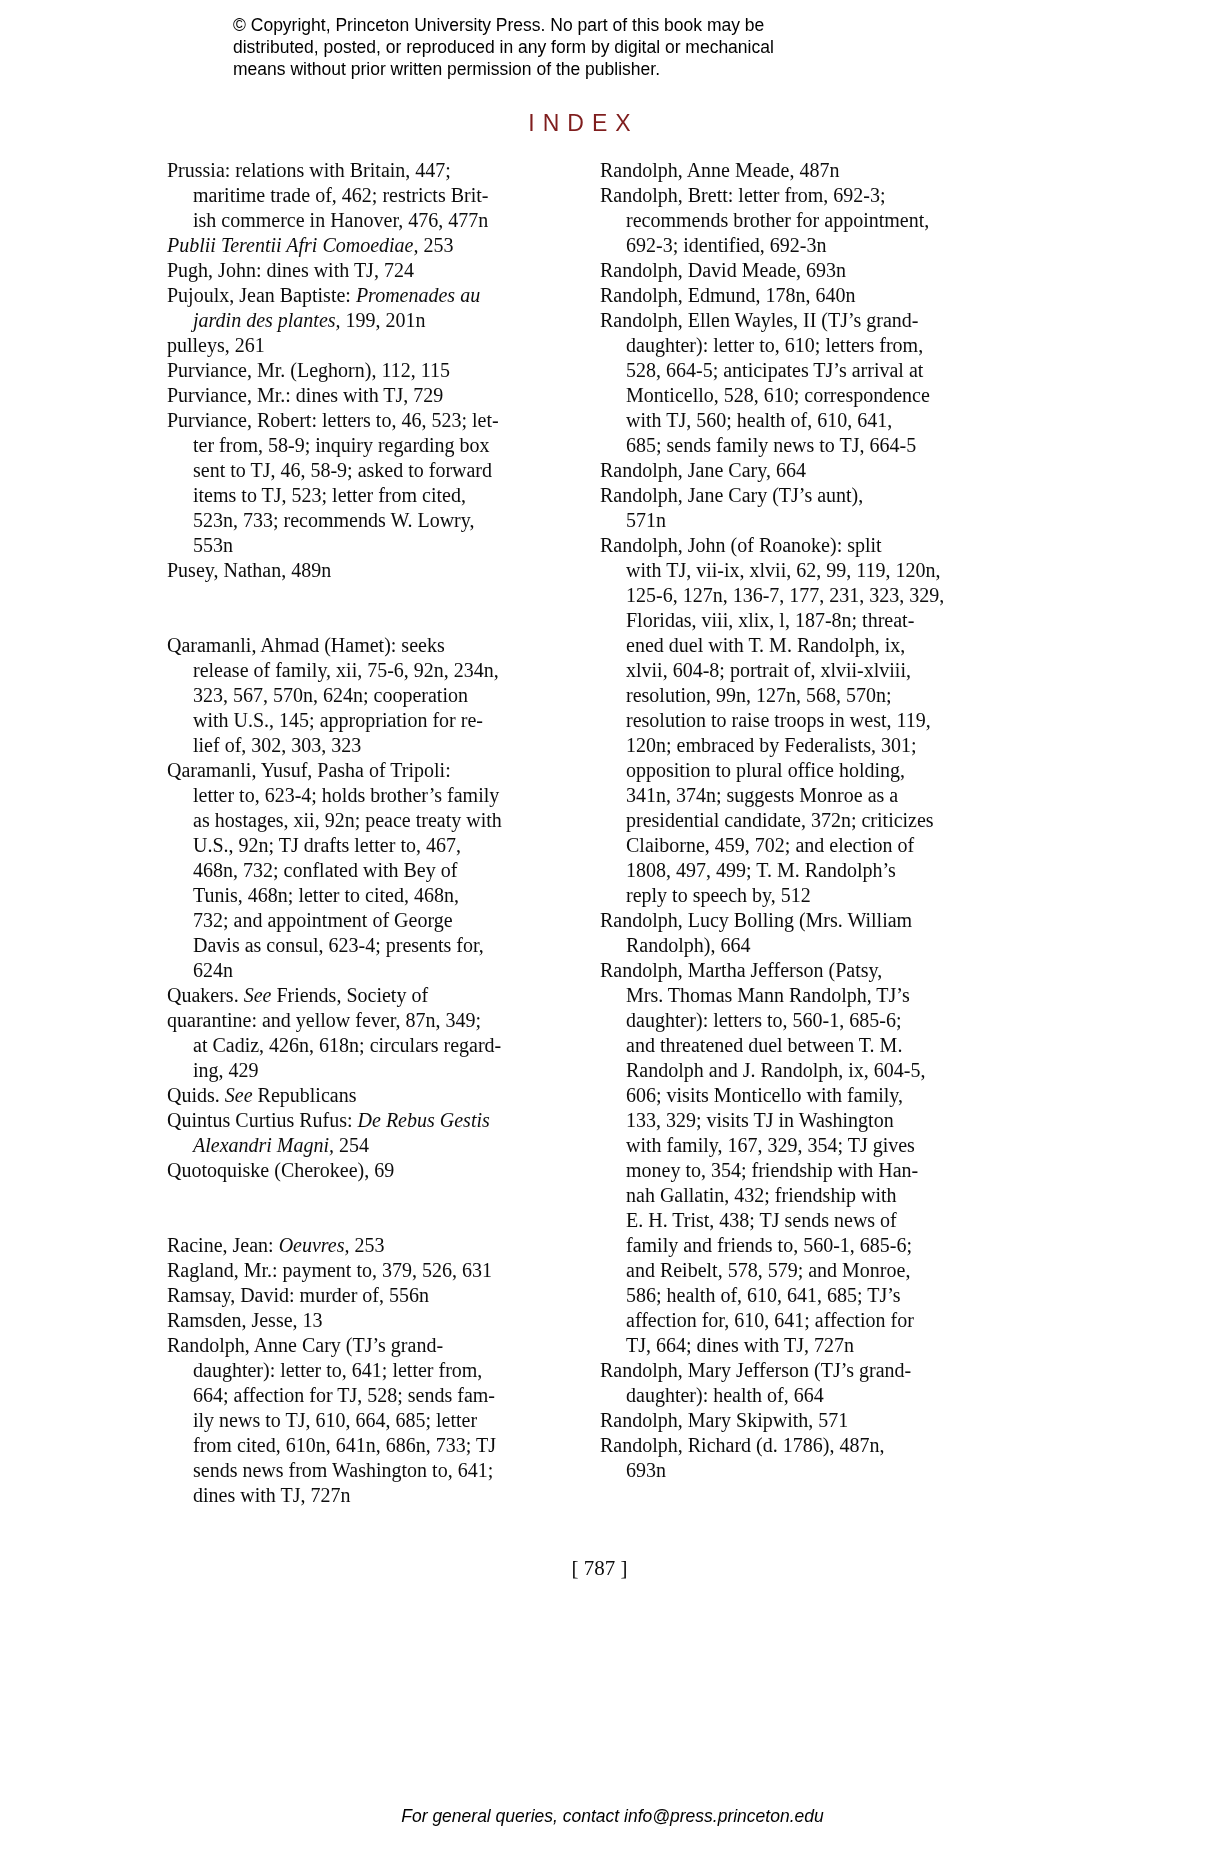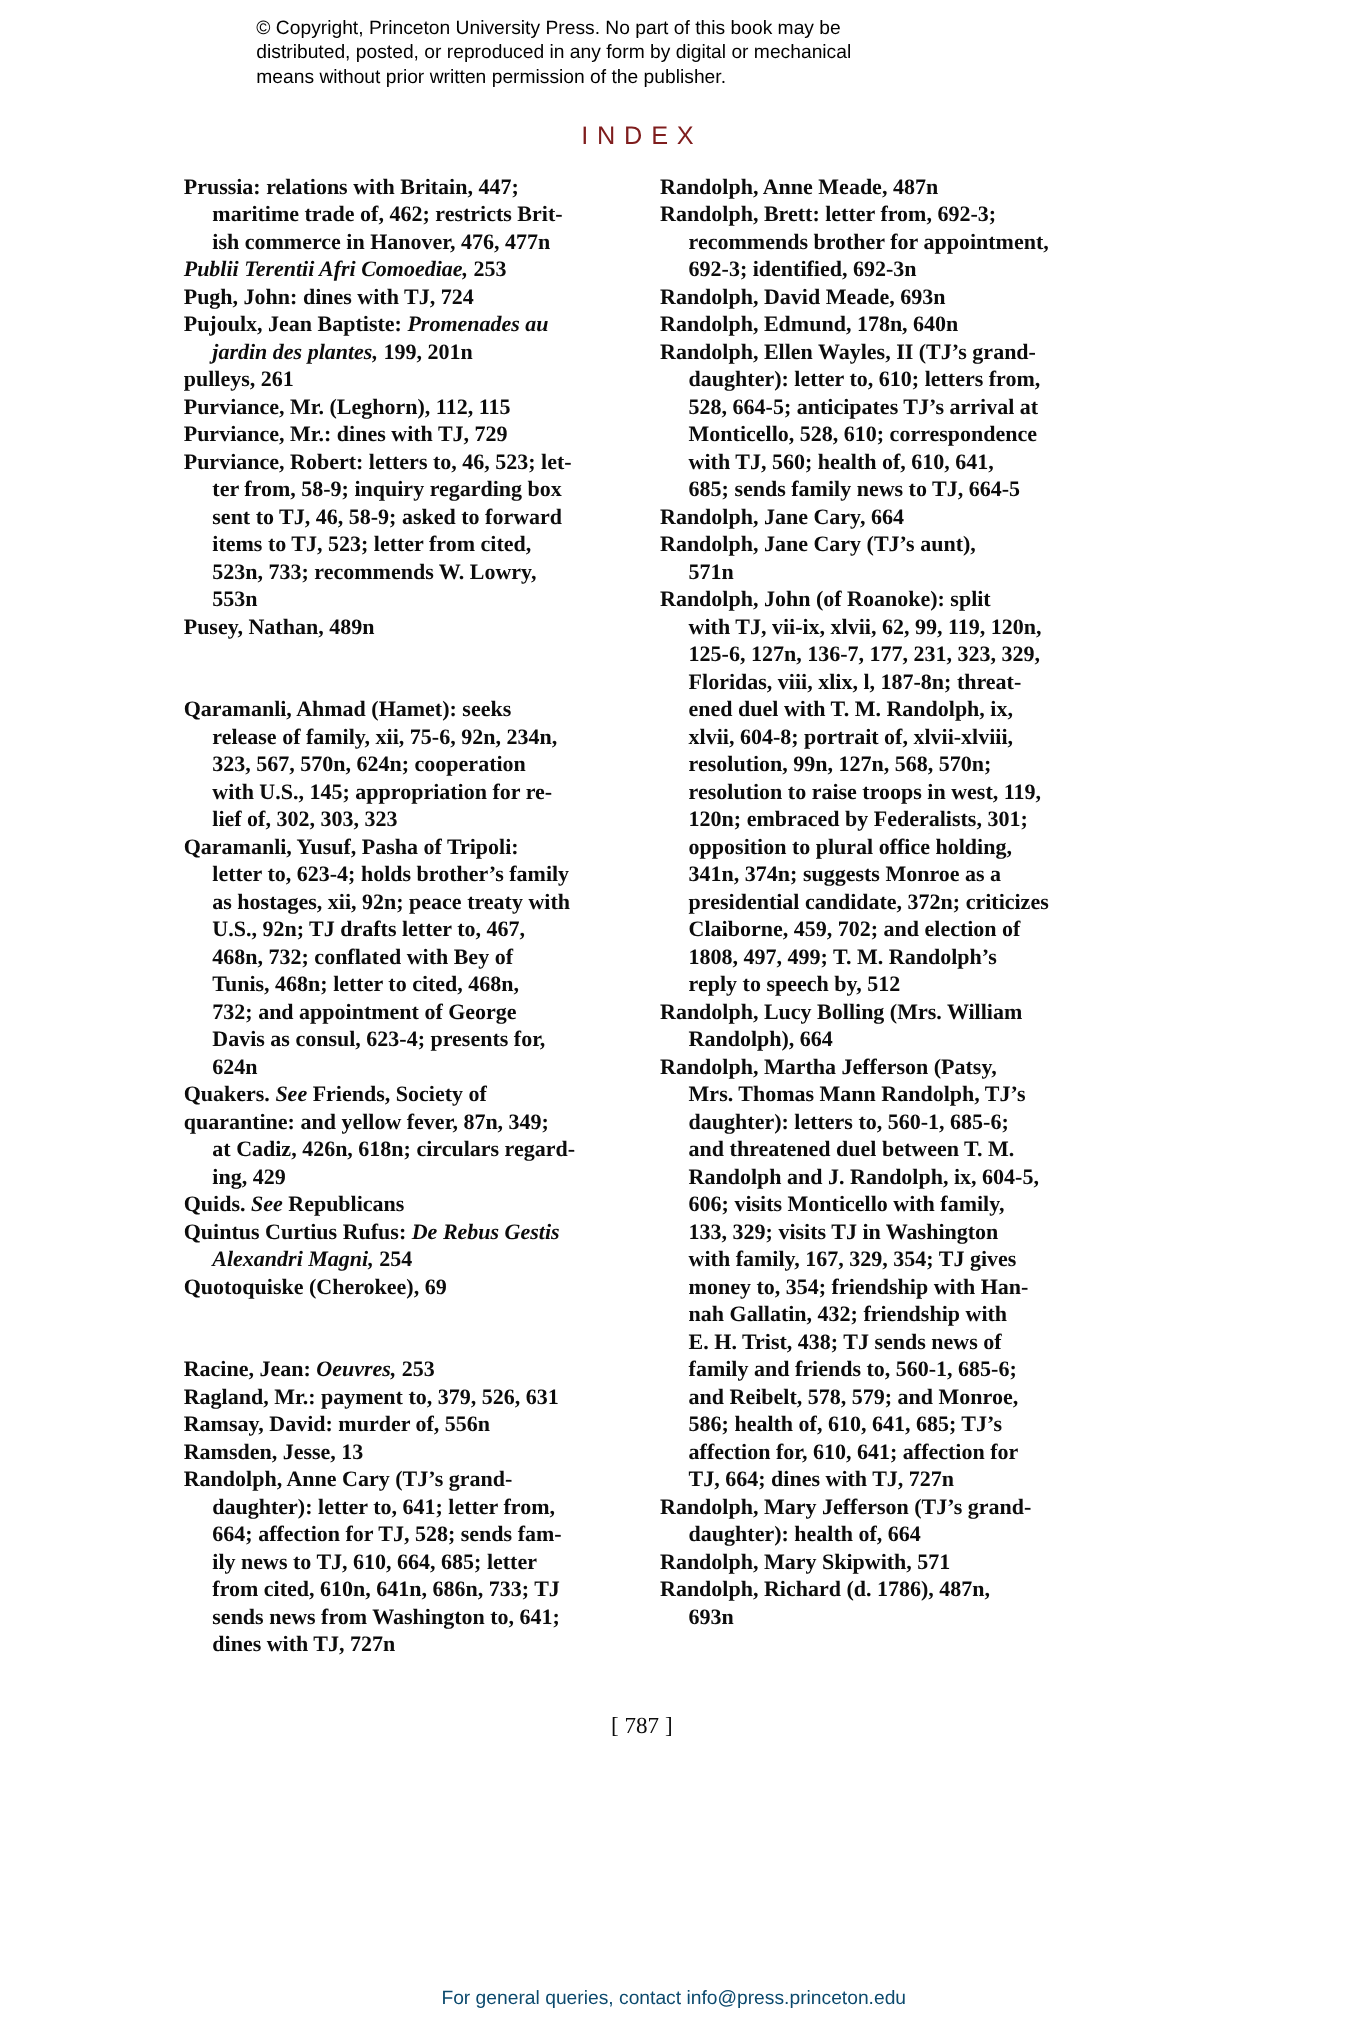--- a/index.html
+++ b/index.html
@@ -32,48 +32,49 @@
     color: #7f1d1d;
   }
   .columns {
     position: absolute;
     left: 167px;
     top: 158px;
     width: 833px;
     display: flex;
     gap: 33px;
   }
-  .col { width: 400px; font-weight: bold; }
+  .col { width: 400px; }
   .group + .group { margin-top: 50px; }
   .line {
     font-size: 20px;
     line-height: 25px;
     height: 25px;
     white-space: nowrap;
   }
   .line.cont { padding-left: 26px; }
   .it { font-style: italic; }
   .pagenum {
     position: absolute;
-    left: 167px;
+    left: 183px;
     top: 1556px;
     width: 833px;
     text-align: center;
     font-size: 21px;
     color: #0c0c0c;
   }
   .footer {
     position: absolute;
     left: 0;
     top: 1806px;
     width: 1225px;
     text-align: center;
     font-family: "Liberation Sans", sans-serif;
     font-size: 17.5px;
-    color: #0c4a6e;
+    color: #000000;
+    font-style: italic;
   }
 </style>
 </head>
 <body>
 
 <div class="copyright">
   <div>© Copyright, Princeton University Press. No part of this book may be</div>
   <div>distributed, posted, or reproduced in any form by digital or mechanical</div>
   <div>means without prior written permission of the publisher.</div>
 </div>

